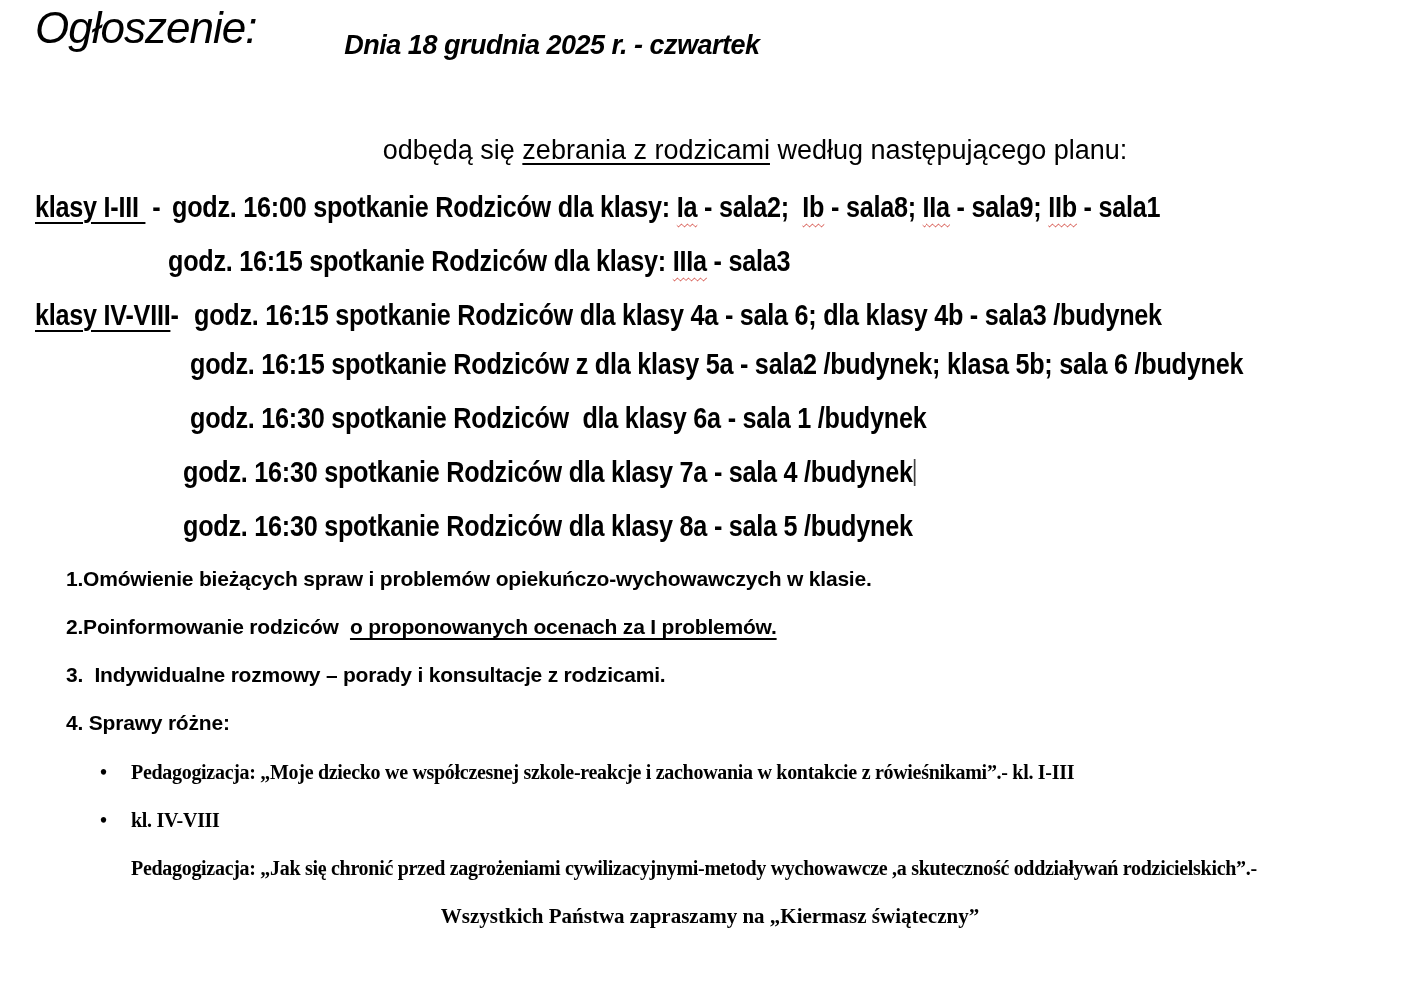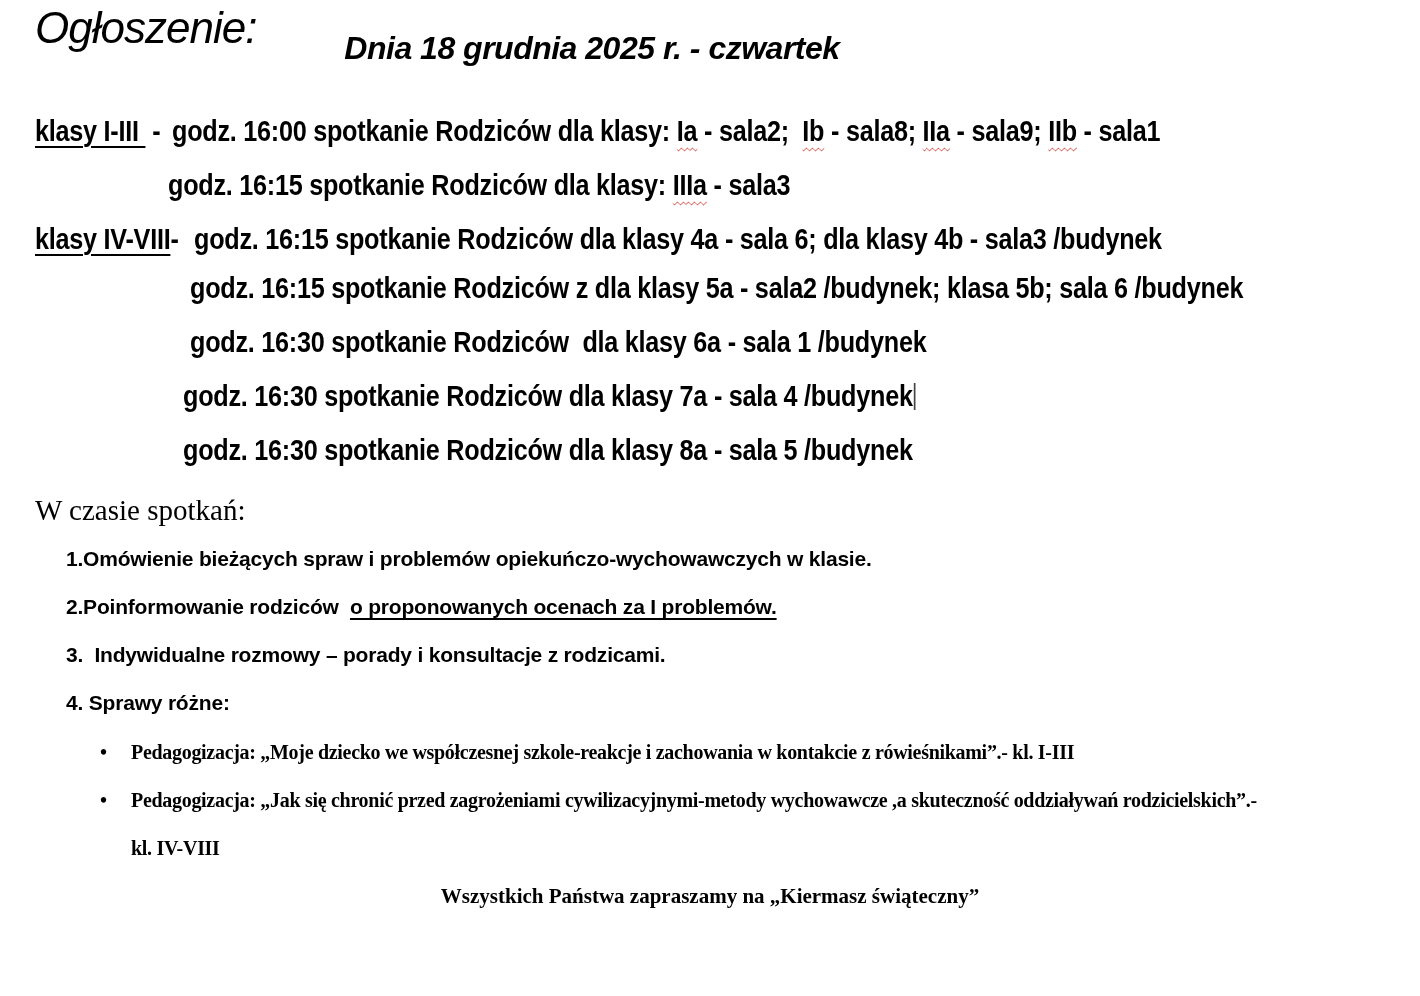--- a/index.html
+++ b/index.html
@@ -11,21 +11,21 @@
     overflow:hidden;
     font-family:"Liberation Sans",sans-serif;
   }
   
   .header{display:flex;align-items:flex-start;padding:4px 0 0 35px;height:86px;}
   .title{
     margin:0;font-size:44px;font-weight:400;font-style:italic;
     line-height:1.1;letter-spacing:-1px;
   }
   .date{
-    font-size:32px;font-weight:700;font-style:italic;
+    font-size:27px;font-weight:700;font-style:italic;
     margin-left:88px;margin-top:26px;letter-spacing:-0.5px;white-space:pre;
   }
   
   .intro{
     margin-top:44px;font-size:27px;text-align:center;padding-left:90px;
     line-height:32px;white-space:pre;
   }
   .intro .u{text-decoration:underline;text-decoration-thickness:2px;text-underline-offset:4px;}
   
   .schedule{margin-top:27px;}
@@ -93,46 +93,46 @@
 </style>
 </head>
 <body>
 
 <div class="page">
   <div class="header">
     <h1 class="title">Ogłoszenie:</h1>
     <div class="date">Dnia 18 grudnia 2025 r. - czwartek</div>
   </div>
 
+  <div class="intro"><span>odbędą się </span><span class="u">zebrania z rodzicami</span><span> według następującego planu:</span></div>
 
   <div class="schedule">
       <div class="schedule-line"><span class="line-label"><span class="lab-u">klasy I-III </span><span class="lab-dash"> -</span></span><span class="line-text"><span>godz. 16:00 spotkanie Rodziców dla klasy: </span><span class="squiggle">Ia</span><span> - sala2;  </span><span class="squiggle">Ib</span><span> - sala8; </span><span class="squiggle">IIa</span><span> - sala9; </span><span class="squiggle">IIb</span><span> - sala1</span></span></div>
       <div class="schedule-line"><span class="line-text"><span>godz. 16:15 spotkanie Rodziców dla klasy: </span><span class="squiggle">IIIa</span><span> - sala3</span></span></div>
       <div class="schedule-line"><span class="line-label"><span class="lab-u">klasy IV-VIII</span><span class="lab-dash">-</span></span><span class="line-text"><span>godz. 16:15 spotkanie Rodziców dla klasy 4a - sala 6; dla klasy 4b - sala3 /budynek</span></span></div>
       <div class="schedule-line"><span class="line-text"><span>godz. 16:15 spotkanie Rodziców z dla klasy 5a - sala2 /budynek; klasa 5b; sala 6 /budynek</span></span></div>
       <div class="schedule-line"><span class="line-text"><span>godz. 16:30 spotkanie Rodziców  dla klasy 6a - sala 1 /budynek</span></span></div>
       <div class="schedule-line"><span class="line-text"><span>godz. 16:30 spotkanie Rodziców dla klasy 7a - sala 4 /budynek</span><span class="caret"></span></span></div>
       <div class="schedule-line"><span class="line-text"><span>godz. 16:30 spotkanie Rodziców dla klasy 8a - sala 5 /budynek</span></span></div>
     </div>
 
-  <div class="meet-heading">W czasie spotkań:</div>
 
   <div class="meet-list">
       <div class="meet-item"><span>1.Omówienie bieżących spraw i problemów opiekuńczo-wychowawczych w klasie.</span></div>
       <div class="meet-item"><span>2.Poinformowanie rodziców  </span><span class="u">o proponowanych ocenach za I problemów.</span></div>
       <div class="meet-item"><span>3.  Indywidualne rozmowy – porady i konsultacje z rodzicami.</span></div>
       <div class="meet-item"><span>4. Sprawy różne:</span></div>
     </div>
 
   <div class="bullets">
       <div class="bullet">
         <span class="bullet-marker">•</span>
         <div class="bullet-line">Pedagogizacja: „Moje dziecko we współczesnej szkole-reakcje i zachowania w kontakcie z rówieśnikami”.- kl. I-III</div>
       </div>
       <div class="bullet">
         <span class="bullet-marker">•</span>
+        <div class="bullet-line">kl. IV-VIII</div>
         <div class="bullet-line">Pedagogizacja: „Jak się chronić przed zagrożeniami cywilizacyjnymi-metody wychowawcze ,a skuteczność oddziaływań rodzicielskich”.-</div>
-        <div class="bullet-line">kl. IV-VIII</div>
       </div>
     </div>
 
   <div class="footer">Wszystkich Państwa zapraszamy na „Kiermasz świąteczny”</div>
 </div>
 
 </body></html>

